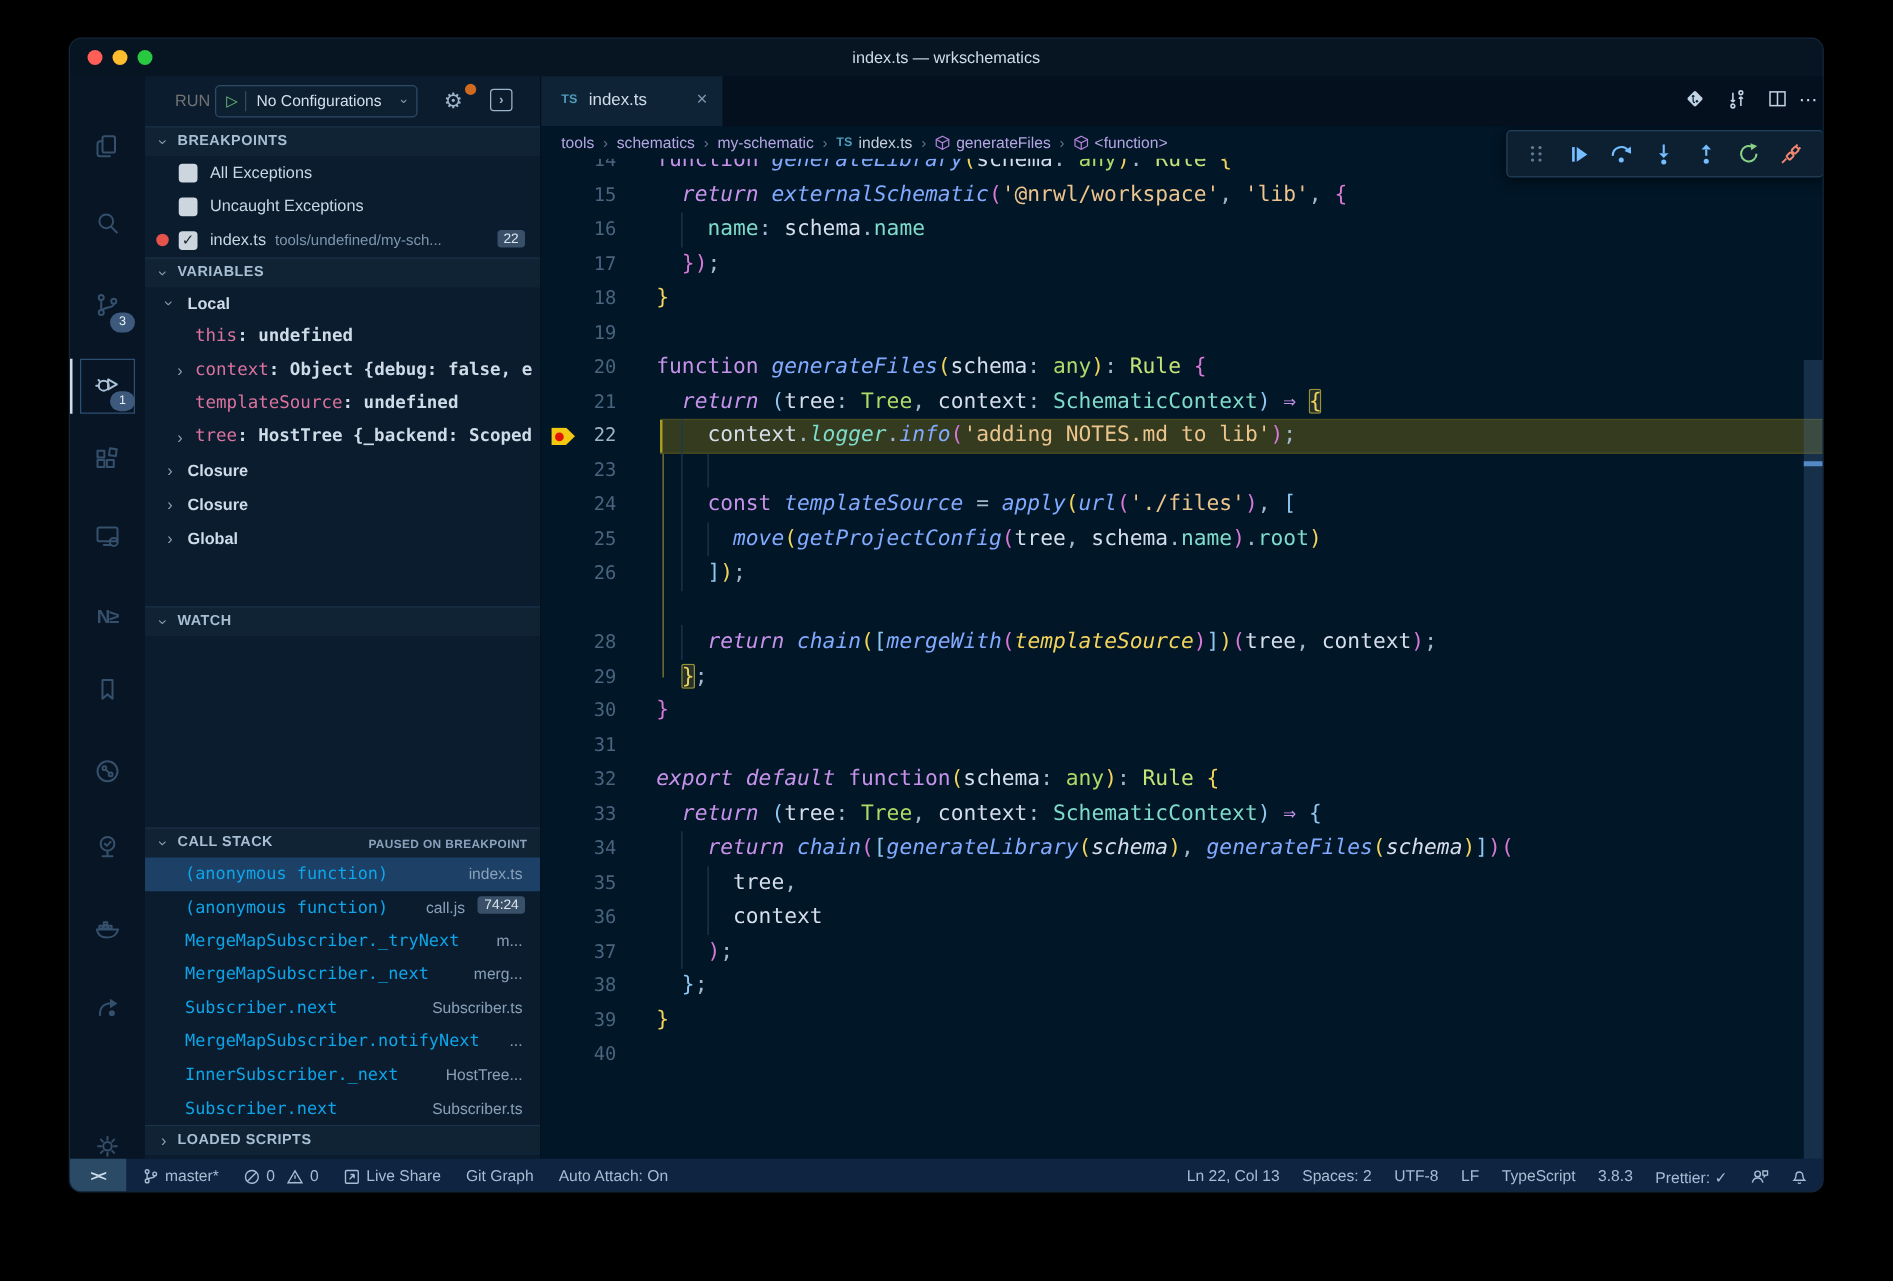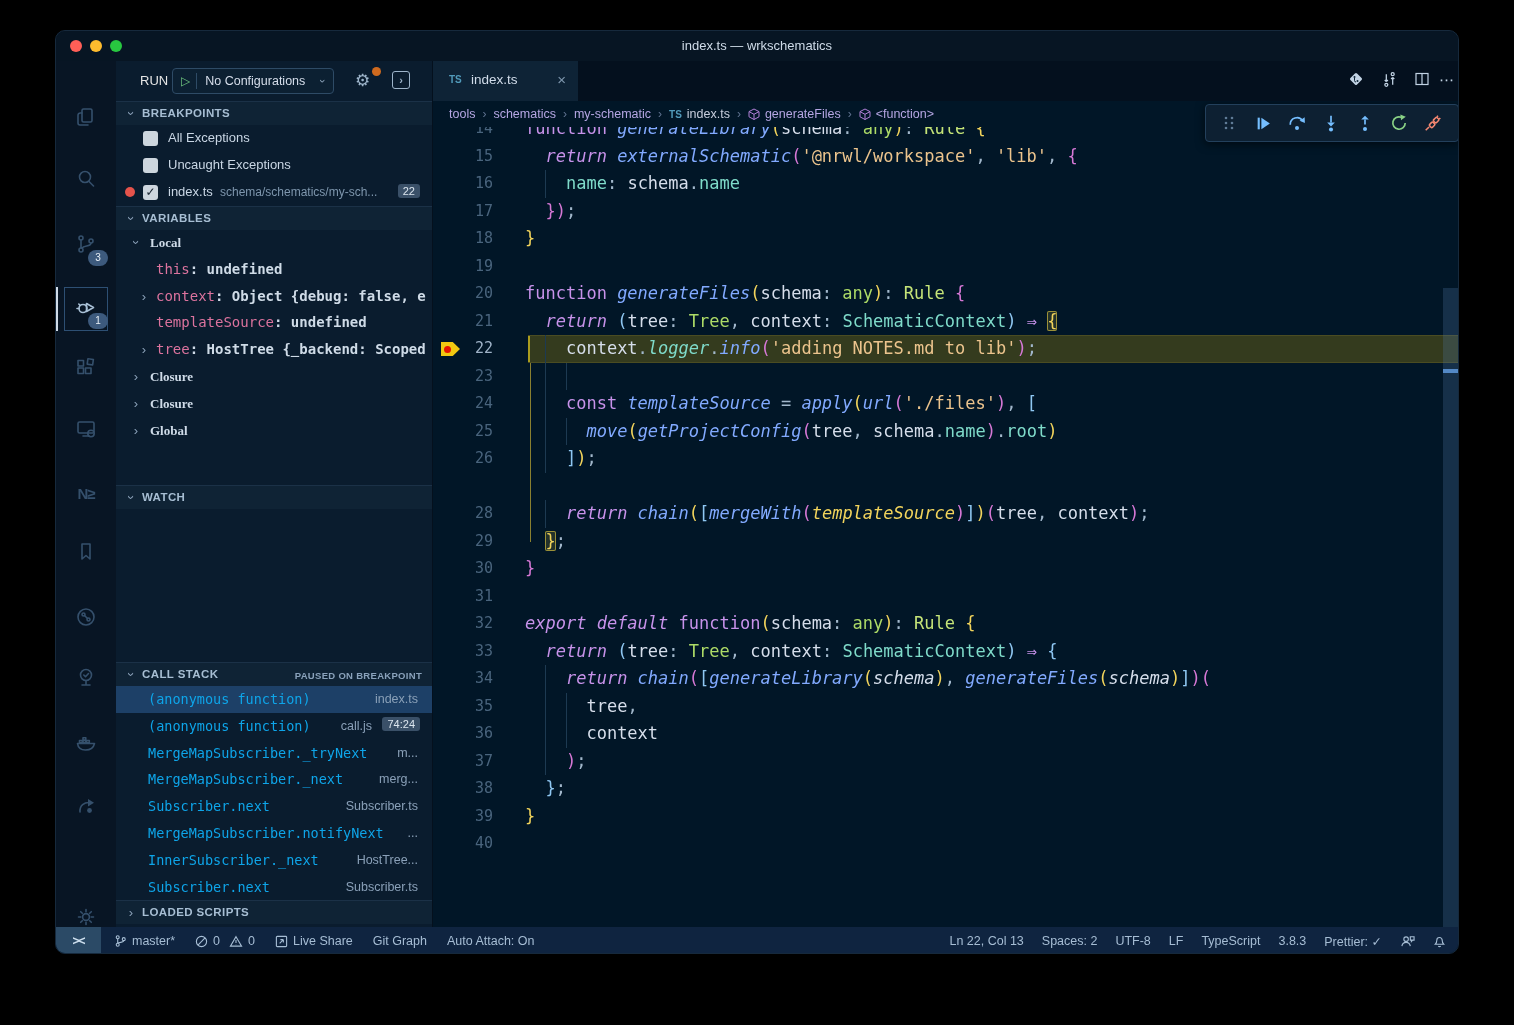--- a/index.html
+++ b/index.html
@@ -17,21 +17,21 @@
   .act svg{stroke:#35506c;fill:none;stroke-width:1.6;stroke-linecap:round;stroke-linejoin:round;}
   .act.active svg{stroke:#a9c0d6;}
   .act .abadge{position:absolute;right:8px;bottom:2px;min-width:16px;height:16px;border-radius:9px;background:#3d5a7d;
     color:#e8eff6;font-size:10px;line-height:16px;text-align:center;padding:0 2px;}
   #debug-cell-box{position:absolute;left:8px;top:226px;width:44px;height:44px;border:1px solid #2d4f73;box-sizing:border-box;}
   #active-bar{position:absolute;left:0;top:226px;width:2px;height:44px;background:#cfdbe8;}
   .nx-txt{font-size:15px;font-weight:bold;color:#35506c;letter-spacing:-1px;}
   
   #sidebar{position:absolute;left:60px;top:30px;width:317px;height:866px;background:#0a1c2e;border-right:1px solid #04101d;box-sizing:border-box;}
   #runbar{position:relative;height:40px;}
-  #run-label{position:absolute;left:24px;top:12px;font-size:13px;color:#e5e5e5;}
+  #run-label{position:absolute;left:24px;top:12px;font-size:13px;color:#737373;}
   #run-config{position:absolute;left:56px;top:7px;width:162px;height:26px;border:1px solid #2e4b66;border-radius:4px;
     background:#0c2032;display:flex;align-items:center;box-sizing:border-box;}
   #run-play{color:#6fc67f;font-size:12px;margin:0 6px 0 8px;}
   #run-sep{width:1px;height:16px;background:#2e4b66;margin-right:8px;}
   #run-config-label{font-size:12.5px;color:#d6deeb;flex:1;}
   #run-chevron{color:#8aa0b8;font-size:11px;margin:0 8px;transform:rotate(90deg);}
   #run-gear{position:absolute;left:239px;top:9px;font-size:17px;color:#9db4ca;}
   #gear-dot{position:absolute;left:256px;top:6px;width:9px;height:9px;border-radius:50%;background:#cf6a1f;}
   #console-btn{position:absolute;left:276px;top:10px;width:18px;height:18px;border:1.4px solid #9db4ca;border-radius:3px;
     color:#9db4ca;font-size:11px;font-weight:bold;text-align:center;line-height:16px;box-sizing:border-box;}
@@ -47,21 +47,21 @@
     color:#16222e;font-size:12px;line-height:15px;text-align:center;}
   .bp-label{position:absolute;left:52px;top:5px;font-size:13px;color:#c9d6e4;white-space:nowrap;}
   .bp-dot{position:absolute;left:9px;top:8px;width:10px;height:10px;border-radius:50%;background:#e5534b;}
   .bp-path{position:absolute;left:104px;top:6px;font-size:12px;color:#7e96ad;white-space:nowrap;max-width:168px;overflow:hidden;}
   .badge{background:#3a5068;color:#dce6ef;font-size:11px;border-radius:3px;padding:1px 5px;}
   .bp-badge{position:absolute;right:12px;top:5px;}
   
   #var-rows{height:255px;overflow:hidden;}
   .var-row{position:relative;height:26.8px;}
   .var-row .chev{position:absolute;top:5px;}
-  .scope-lbl{position:absolute;top:5px;font-size:13px;font-weight:bold;color:#cfdbe8;font-family:Liberation Serif, serif;}
+  .scope-lbl{position:absolute;top:5px;font-size:13px;font-weight:bold;color:#cfdbe8;}
   .var-text{position:absolute;left:40px;top:4px;font-size:14px;white-space:nowrap;max-width:270px;overflow:hidden;}
   .var-name{color:#dc739e;}
   .var-val{color:#cfdbe7;font-weight:bold;}
   #watch-empty{height:153px;}
   .cs-row{position:relative;height:26.8px;font-size:13.5px;}
   .cs-row.selected{background:#1d4067;}
   .cs-name{position:absolute;left:32px;top:5px;color:#0ea5e9;white-space:nowrap;}
   .cs-file{position:absolute;right:14px;top:6px;color:#8aa0b8;font-size:12.5px;}
   .cs-file-badge{position:absolute;right:12px;top:4px;}
   .cs-file2{position:absolute;right:60px;top:6px;color:#8aa0b8;font-size:12.5px;}
@@ -250,21 +250,21 @@
           <span class="bp-label">All Exceptions</span>
         </div>
         <div class="bp-row">
           <span class="bp-check"></span>
           <span class="bp-label">Uncaught Exceptions</span>
         </div>
         <div class="bp-row">
           <span class="bp-dot"></span>
           <span class="bp-check">✓</span>
           <span class="bp-label">index.ts</span>
-          <span class="bp-path">schema/schematics/my-sch...</span>
+          <span class="bp-path">tools/undefined/my-sch...</span>
           <span class="badge bp-badge">22</span>
         </div>
       </div>
 
     <div class="sec-h">
       <span class="chev">›</span>
       <span class="lbl">VARIABLES</span>
     </div>
     <div id="var-rows">
         <div class="var-row">

